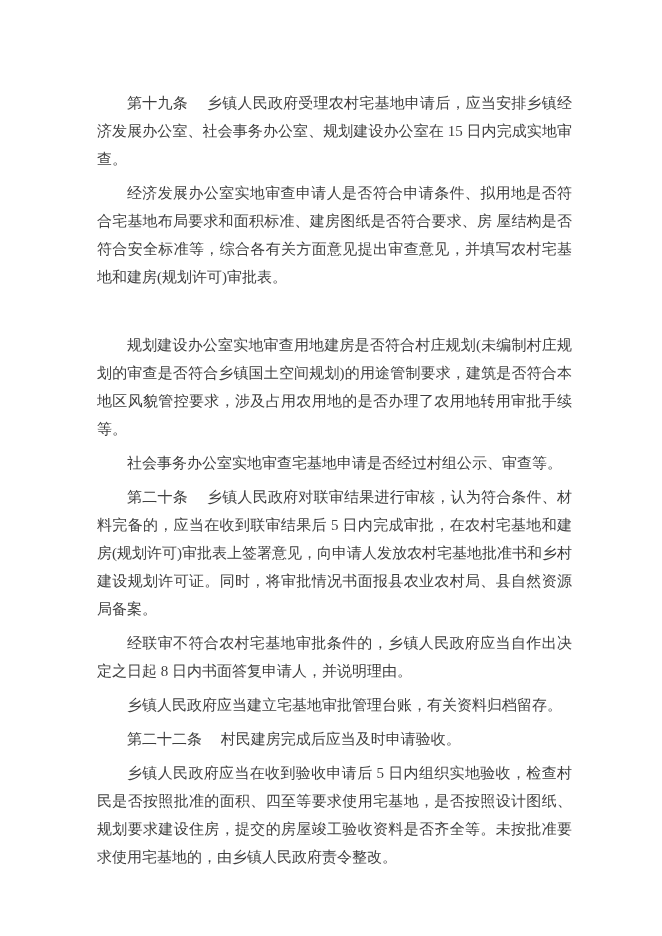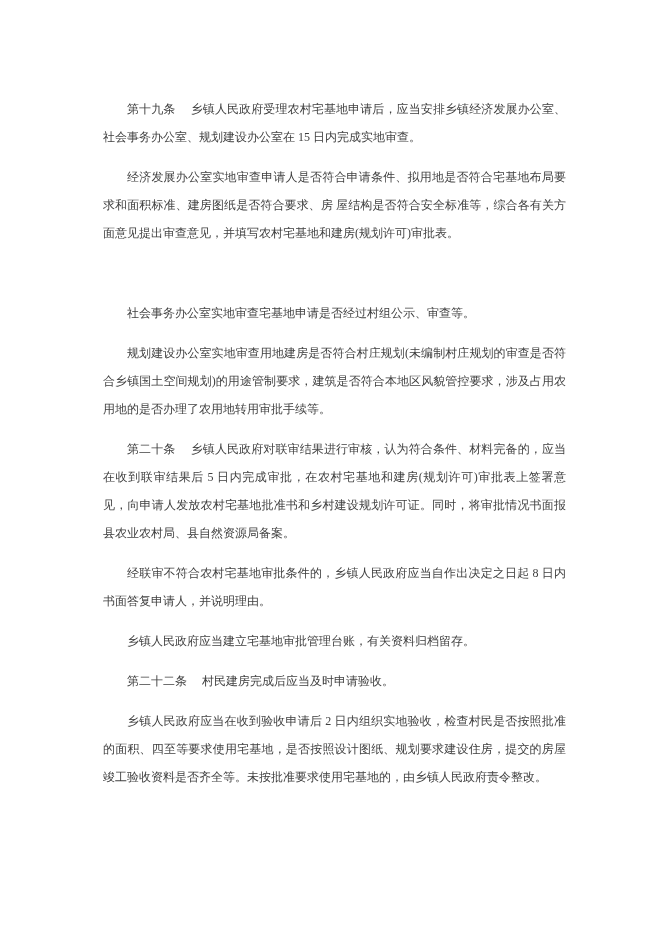--- a/index.html
+++ b/index.html
@@ -16,40 +16,40 @@
     font-family: "Liberation Serif", "DejaVu Serif", serif;
   }
   .content {
     position: absolute;
     top: 83px;
     left: 91px;
     width: 487px;
     color: #3f3f3f;
   }
   .para {
-    margin: 12px;
+    margin: 6px;
     padding: 0;
-    font-size: 12px;
+    font-size: 15px;
     line-height: 28px;
     min-height: 28px;
     text-align: justify;
     text-justify: inter-ideograph;
     text-indent: 2em;
     word-break: break-all;
   }
 </style>
 </head>
 <body>
 
 <div class="page">
   <div class="content">
     <p class="para">第十九条　 乡镇人民政府受理农村宅基地申请后，应当安排乡镇经济发展办公室、社会事务办公室、规划建设办公室在 15 日内完成实地审查。</p>
     <p class="para">经济发展办公室实地审查申请人是否符合申请条件、拟用地是否符合宅基地布局要求和面积标准、建房图纸是否符合要求、房 屋结构是否符合安全标准等，综合各有关方面意见提出审查意见，并填写农村宅基地和建房(规划许可)审批表。</p>
     <p class="para"></p>
+    <p class="para">规划建设办公室实地审查用地建房是否符合村庄规划(未编制村庄规划的审查是否符合乡镇国土空间规划)的用途管制要求，建筑是否符合本地区风貌管控要求，涉及占用农用地的是否办理了农用地转用审批手续等。</p>
     <p class="para">社会事务办公室实地审查宅基地申请是否经过村组公示、审查等。</p>
-    <p class="para">规划建设办公室实地审查用地建房是否符合村庄规划(未编制村庄规划的审查是否符合乡镇国土空间规划)的用途管制要求，建筑是否符合本地区风貌管控要求，涉及占用农用地的是否办理了农用地转用审批手续等。</p>
     <p class="para">第二十条　 乡镇人民政府对联审结果进行审核，认为符合条件、材料完备的，应当在收到联审结果后 5 日内完成审批，在农村宅基地和建房(规划许可)审批表上签署意见，向申请人发放农村宅基地批准书和乡村建设规划许可证。同时，将审批情况书面报县农业农村局、县自然资源局备案。</p>
     <p class="para">经联审不符合农村宅基地审批条件的，乡镇人民政府应当自作出决定之日起 8 日内书面答复申请人，并说明理由。</p>
     <p class="para">乡镇人民政府应当建立宅基地审批管理台账，有关资料归档留存。</p>
     <p class="para">第二十二条　 村民建房完成后应当及时申请验收。</p>
-    <p class="para">乡镇人民政府应当在收到验收申请后 2 日内组织实地验收，检查村民是否按照批准的面积、四至等要求使用宅基地，是否按照设计图纸、规划要求建设住房，提交的房屋竣工验收资料是否齐全等。未按批准要求使用宅基地的，由乡镇人民政府责令整改。</p>
+    <p class="para">乡镇人民政府应当在收到验收申请后 5 日内组织实地验收，检查村民是否按照批准的面积、四至等要求使用宅基地，是否按照设计图纸、规划要求建设住房，提交的房屋竣工验收资料是否齐全等。未按批准要求使用宅基地的，由乡镇人民政府责令整改。</p>
   </div>
 </div>
 
 </body></html>

